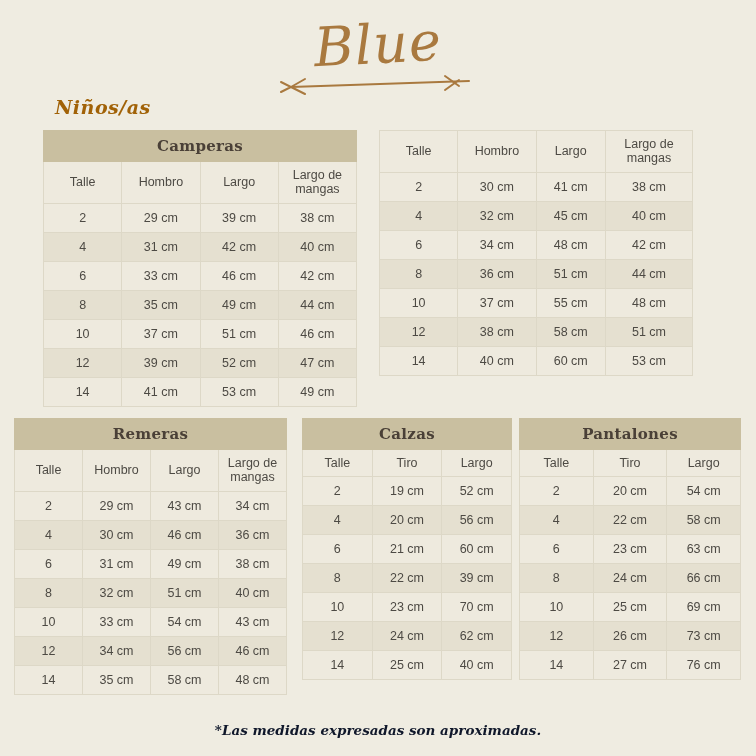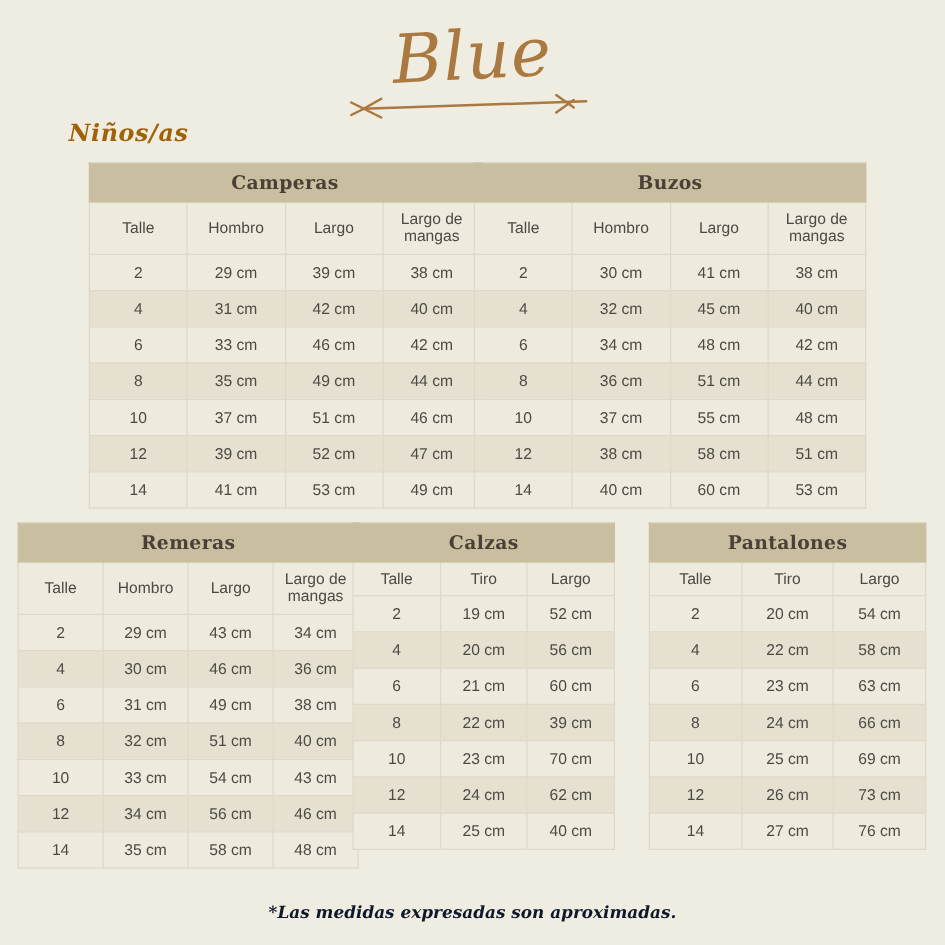--- a/index.html
+++ b/index.html
@@ -84,24 +84,24 @@
     font-size: 12.5px;
     text-align: center;
     height: 26px;
     border: 1px solid #ddd8c7;
   }
   .tbl tr.alt td {
     background: #e5e0d0;
   }
 
   
-  #tbl-camperas { top: 130px; left: 43px; width: 314px; margin-left: 28px; }
+  #tbl-camperas { top: 130px; left: 43px; width: 314px; }
   #tbl-buzos    { top: 130px; left: 379px; width: 314px; }
   #tbl-remeras  { top: 418px; left: 14px; width: 273px; padding-left: 13px; }
-  #tbl-calzas   { top: 418px; left: 282px; width: 210px; }
+  #tbl-calzas   { top: 418px; left: 302px; width: 210px; }
   #tbl-pantalones { top: 418px; left: 519px; width: 222px; }
 
   
   .footnote {
     position: absolute;
     bottom: 18px;
     left: 0;
     width: 756px;
     text-align: center;
     font-family: "DejaVu Serif", serif;
@@ -182,23 +182,20 @@
         <td>14</td>
         <td>41 cm</td>
         <td>53 cm</td>
         <td>49 cm</td>
       </tr>
 </tbody>
   </table>
 
 <table class="tbl" id="tbl-buzos">
   <tbody>
-      <tr>
-        <td class="cap" colspan="4">Buzos</td>
-      </tr>
   <tr>
     <th style="width:25%">Talle</th>
     <th style="width:25%">Hombro</th>
     <th style="width:22%">Largo</th>
     <th style="width:28%">Largo de mangas</th>
   </tr>
   <tr>
         <td>2</td>
         <td>30 cm</td>
         <td>41 cm</td>

